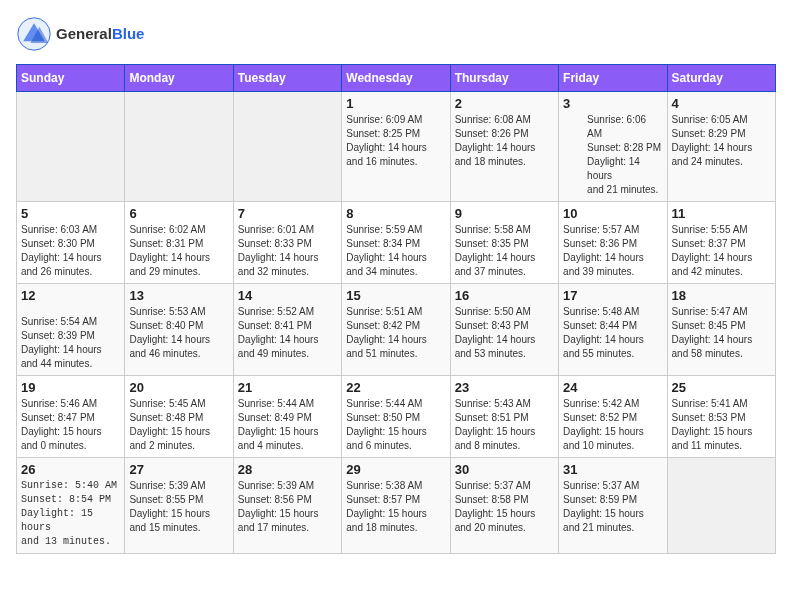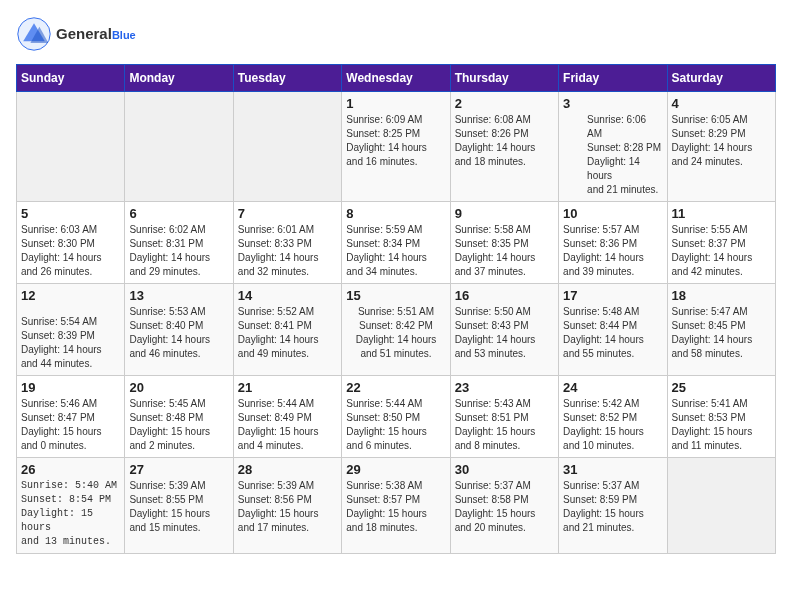--- a/index.html
+++ b/index.html
@@ -15,21 +15,21 @@
       justify-content: space-between;
       align-items: flex-start;
       margin-bottom: 12px;
     }
     .logo {
       display: flex;
       align-items: center;
       gap: 4px;
     }
     .logo-text-general { font-size: 15px; font-weight: bold; color: #333; text-align: right; }
-    .logo-text-blue { font-size: 11px; font-weight: bold; color: #2563eb; }
+    .logo-text-blue { font-size: 15px; font-weight: bold; color: #2563eb; }
     .logo-icon {
       width: 36px;
       height: 36px;
     }
     .title-area {
       text-align: right;
     }
     .title-area h1 {
       font-size: 36px;
       font-weight: bold;
@@ -39,21 +39,21 @@
       font-size: 16px;
       color: #333;
       font-weight: normal;
     }
     .calendar {
       width: 100%;
       border-collapse: collapse;
       font-size: 11px;
     }
     .calendar thead th {
-      background: #4c1d95;
+      background: #8b5cf6;
       color: #fff;
       padding: 6px 4px;
       text-align: left;
       font-size: 12px;
       font-weight: bold;
       border: 1px solid #1a4fc4;
     }
     .calendar tbody td {
       vertical-align: top;
       border: 1px solid #ccc;
@@ -216,21 +216,21 @@
         </td>
         <td>
           <span class="day-num">14</span>
           <div class="day-detail" style="white-space: pre-line;">Sunrise: 5:52 AM
 Sunset: 8:41 PM
 Daylight: 14 hours
 and 49 minutes.</div>
         </td>
         <td>
           <span class="day-num">15</span>
-          <div class="day-detail" style="white-space: pre-line; text-align: center;">Sunrise: 5:51 AM
+          <div class="day-detail" style="white-space: pre-line;">Sunrise: 5:51 AM
 Sunset: 8:42 PM
 Daylight: 14 hours
 and 51 minutes.</div>
         </td>
         <td>
           <span class="day-num">16</span>
           <div class="day-detail" style="white-space: pre-line;">Sunrise: 5:50 AM
 Sunset: 8:43 PM
 Daylight: 14 hours
 and 53 minutes.</div>

